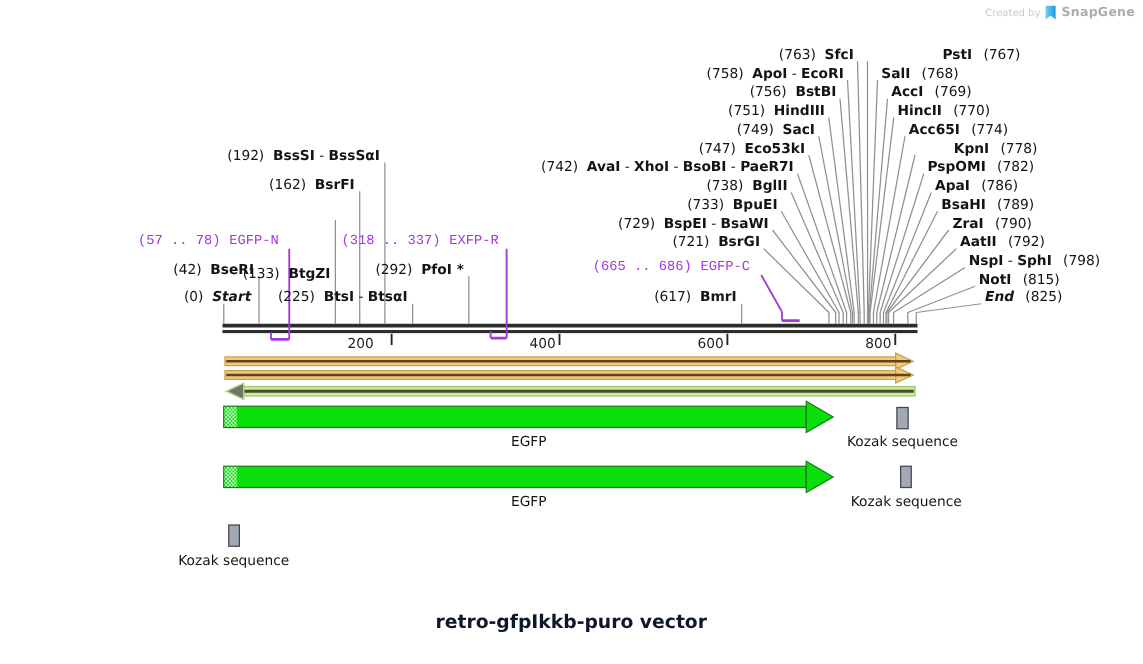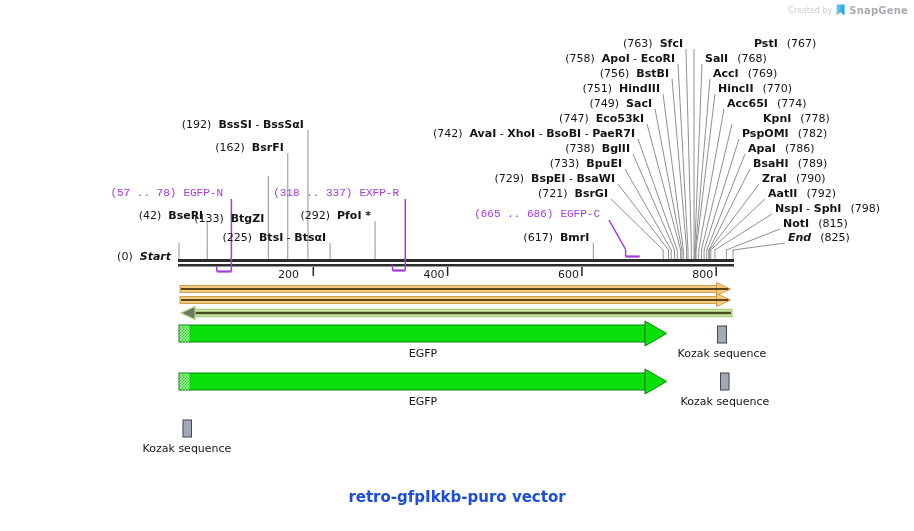--- a/index.html
+++ b/index.html
@@ -18,21 +18,21 @@
   .lbl .dash{font-weight:400;}
   .lbl.primer{color:#a13bdc;font-family:Liberation Mono, monospace;}
   .lbl.primer .name{font-weight:400;}
   .lbl.ital .name{font-style:italic;}
   .ruler-num{position:absolute;font-size:11px;line-height:13px;color:#1c1c1c;white-space:nowrap;}
   .feat-lbl{
     position:absolute;font-size:11px;line-height:13px;color:#141414;
     transform:translateX(-50%);white-space:nowrap;
   }
   .title-block{position:absolute;left:0;width:914px;text-align:center;}
-  .vec-title{font-size:15px;font-weight:700;color:#1d4ed8;line-height:17px;}
+  .vec-title{font-size:15px;font-weight:700;color:#0f172a;line-height:17px;}
   .vec-len{font-size:11px;color:#1c1c1c;line-height:14px;margin-top:1px;}
   .watermark{
     position:absolute;top:4px;right:6px;display:flex;align-items:center;gap:4px;
   }
   .wm-created{font-size:8px;color:#c9ccd1;}
   .wm-brand{font-size:10px;font-weight:600;color:#a9adb3;letter-spacing:0.2px;}
 </style>
 </head>
 <body>
 
@@ -158,21 +158,21 @@
       <rect x="717.5" y="326" width="9" height="17" fill="#a3a9b4" stroke="#41454e" stroke-width="1"></rect>
       <rect x="720.5" y="373" width="8.5" height="17" fill="#a3a9b4" stroke="#41454e" stroke-width="1"></rect>
       <rect x="183" y="420" width="8.5" height="17" fill="#a3a9b4" stroke="#41454e" stroke-width="1"></rect>
     </svg>
 
   <div id="labels">
       <div class="ruler-num" style="right: 615px; top: 268px; margin-left: 28px;">200</div>
       <div class="ruler-num" style="right: 469.394px; top: 268px;">400</div>
       <div class="ruler-num" style="right: 335.091px; top: 268px;">600</div>
       <div class="ruler-num" style="right: 200.788px; top: 268px;">800</div>
-      <div class="lbl ital" style="top: 231px; right: 743px; margin-top: 19px;"><span class="pos">(0)</span><span class="name">Start</span></div>
+      <div class="lbl ital" style="top: 231px; right: 713px;"><span class="pos">(0)</span><span class="name">Start</span></div>
       <div class="lbl" style="top: 209px; right: 710.796px;"><span class="pos">(42)</span><span class="name">BseRI</span></div>
       <div class="lbl" style="top: 164px; right: 649.688px; margin-top: 48px;"><span class="pos">(133)</span><span class="name">BtgZI</span></div>
       <div class="lbl" style="top: 141px; right: 630.215px;"><span class="pos">(162)</span><span class="name">BsrFI</span></div>
       <div class="lbl" style="top: 118px; right: 610.069px;"><span class="pos">(192)</span><span class="name">BssSI<span class="dash"> - </span>BssSαI</span></div>
       <div class="lbl" style="top: 231px; right: 587.909px;"><span class="pos">(225)</span><span class="name">BtsI<span class="dash"> - </span>BtsαI</span></div>
       <div class="lbl" style="top: 209px; right: 542.918px;"><span class="pos">(292)</span><span class="name">PfoI *</span></div>
       <div class="lbl" style="top: 231px; right: 324.675px;"><span class="pos">(617)</span><span class="name">BmrI</span></div>
       <div class="lbl" style="top: 187px; right: 306px;"><span class="pos">(721)</span><span class="name">BsrGI</span></div>
       <div class="lbl" style="top: 172px; right: 299px;"><span class="pos">(729)</span><span class="name">BspEI<span class="dash"> - </span>BsaWI</span></div>
       <div class="lbl" style="top: 157px; right: 292px;"><span class="pos">(733)</span><span class="name">BpuEI</span></div>

